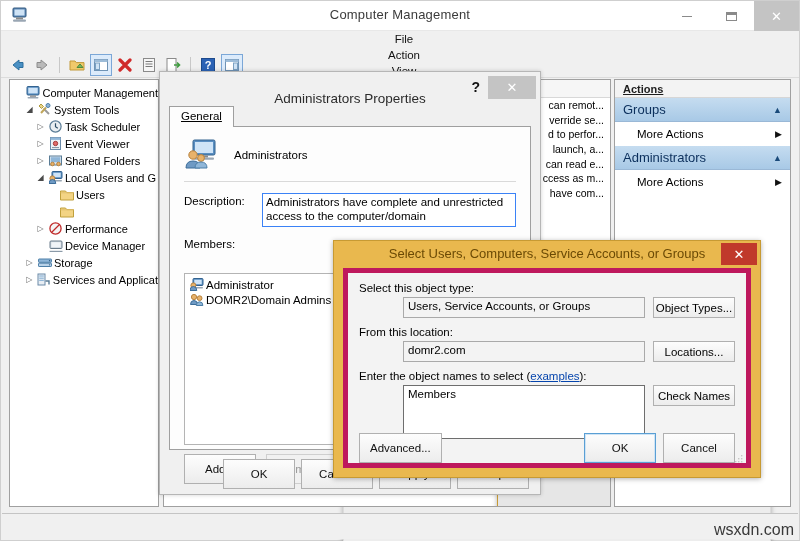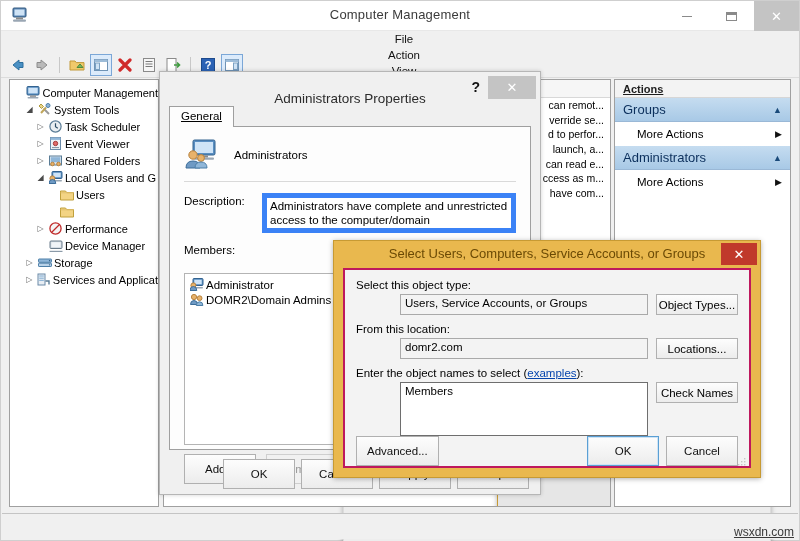--- a/index.html
+++ b/index.html
@@ -85,21 +85,21 @@
               padding:0 8px 0 8px; font-size:13px; color:#0b2f5c;
               background:linear-gradient(#c5dcf0,#a8c9e6); border-bottom:1px solid #9ab8d6; }
   .act-group .chev{ font-size:9px; color:#1a4a7a; }
   .act-item{ height:24px; display:flex; align-items:center; justify-content:space-between;
              padding:0 8px 0 22px; font-size:11.5px; }
   .act-item .arr{ font-size:9px; color:#111; }
 
   
   .statusbar{ position:absolute; left:1px; right:1px; bottom:1px; height:26px;
               background:#f0f0f0; border-top:1px solid #c4c4c4; }
-  .watermark{ position:absolute; right:6px; bottom:2px; font-size:12px; color:#3a3a3a;text-decoration:underline; }
+  .watermark{ position:absolute; right:6px; bottom:2px; font-size:16px; color:#3a3a3a; }
 
   
   .props{
     position:absolute; left:159px; top:71px; width:382px; height:424px;
     background:#f0f0f0; border:1px solid #b6b6b6;
     box-shadow:0 0 4px rgba(0,0,0,.18);
   }
   .props-tb{ position:relative; height:32px; background:#f0f0f0; }
   .props-title{ position:absolute; left:0; right:0; top:7px; text-align:center;
                 font-size:13.5px; color:#2b2b2b;margin-top:12px; }
@@ -111,21 +111,21 @@
   .tabstrip{ height:21px; display:flex; align-items:flex-end; }
   .tab{ height:21px; padding:3px 11px 0 11px; font-size:11.5px;
         background:#fdfdfd; border:1px solid #9f9f9f; border-bottom:none; position:relative; z-index:2;text-decoration:underline; }
   .tabpage{ position:absolute; left:0; right:0; top:20px; bottom:0;
             background:#fdfdfd; border:1px solid #9f9f9f; }
   .grp-head{ display:flex; align-items:center; padding:12px 0 0 14px; }
   .grp-name{ margin-left:16px; font-size:11.5px; }
   .hr{ height:1px; background:#d9d9d9; margin:10px 14px 0 14px; }
   .fld-row{ display:flex; padding:11px 14px 0 14px; }
   .fld-label{ width:78px; font-size:11.5px; padding-top:2px; }
-  .descbox{ flex:1; min-height:34px; border:5px solid #3b82f6; background:#fff;
+  .descbox{ flex:1; min-height:34px; border:1px solid #3b82f6; background:#fff;
             font-size:11.5px; padding:1px 3px; line-height:14px; }
   .members-label{ padding:11px 0 3px 14px; font-size:11.5px; }
   .memberbox{ position:absolute; left:14px; right:14px; top:146px; height:172px;
               border:1px solid #b4b4b4; background:#fff; padding:3px 0 0 3px; }
   .mrow{ display:flex; align-items:center; height:15px; font-size:11.5px; }
   .mrow .mico{ width:18px; display:flex; align-items:center; justify-content:center; }
   .btnrow-inner{ position:absolute; left:14px; top:327px; display:flex; gap:10px; }
   .props-footer{ position:absolute; left:0; right:0; bottom:0; height:44px; }
   .props-footer .fbtns{ position:absolute; right:11px; top:9px; display:flex; gap:6px; }
 
@@ -141,21 +141,21 @@
     background:#e9b84e; border:1px solid #c79a33;
     box-shadow:0 1px 5px rgba(0,0,0,.3);
   }
   .sel-tb{ position:relative; height:27px; }
   .sel-title{ position:absolute; left:0; right:0; top:5px; text-align:center;
               font-size:13px; color:#6b4a05; }
   .sel-close{ position:absolute; right:3px; top:2px; width:36px; height:22px;
               background:#c0392b; color:#fff; display:flex; align-items:center;
               justify-content:center; font-size:13px; }
   .sel-body{ position:absolute; left:9px; right:9px; top:27px; bottom:9px;
-             background:#f3f3f3; border:2px solid #be185d; }
+             background:#f3f3f3; border:5px solid #be185d; }
   .sel-inner{ position:absolute; left:0; right:0; top:0; bottom:38px; padding:9px 11px 0 11px; }
   .sl{ font-size:11.5px; margin-bottom:3px; }
   .sline{ display:flex; align-items:flex-start; gap:8px; margin-bottom:8px;padding-left:44px; }
   .sinput{ flex:1; height:21px; background:#f3f3f3; border:1px solid #a9a9a9;
            font-size:11.5px; padding:2px 4px; }
   .stext{ flex:1; height:54px; background:#fff; border:1px solid #6e6e6e;
           font-size:11.5px; padding:2px 4px; }
   .sbtn{ width:82px; height:21px; font-size:11.5px; background:linear-gradient(#fdfdfd,#ececec);
          border:1px solid #b0b0b0; display:flex; align-items:center; justify-content:center; }
   .link{ color:#0645ad; text-decoration:underline; }

